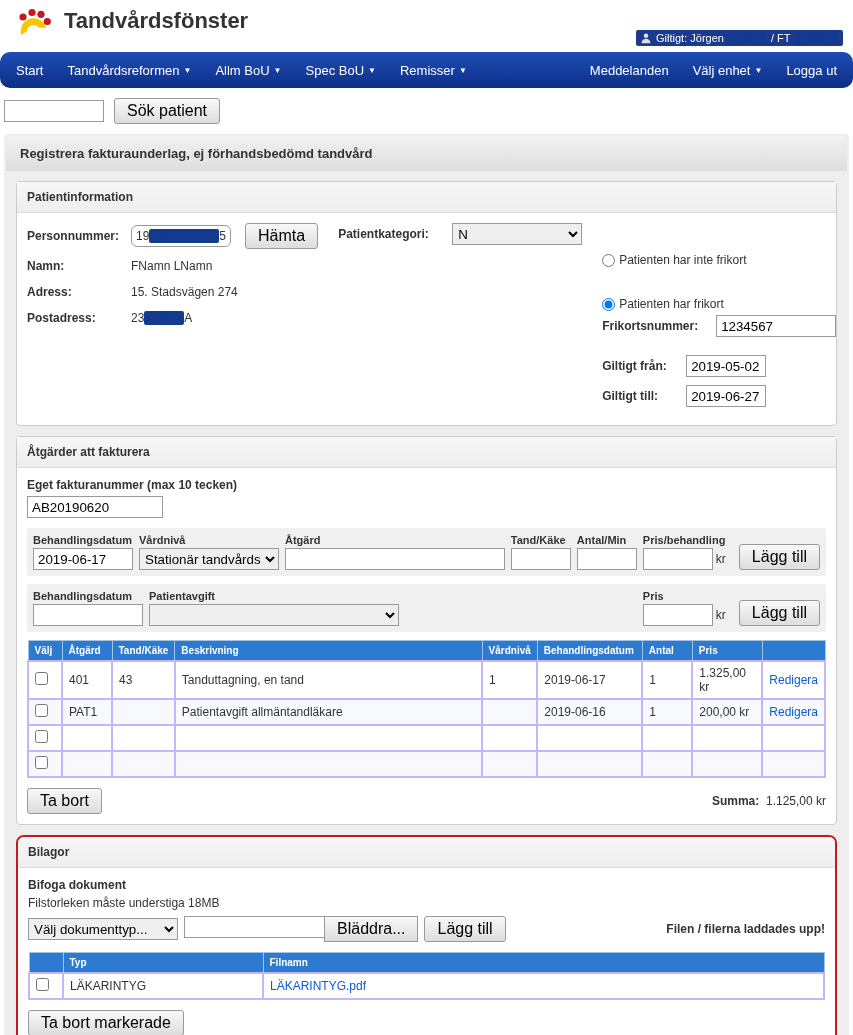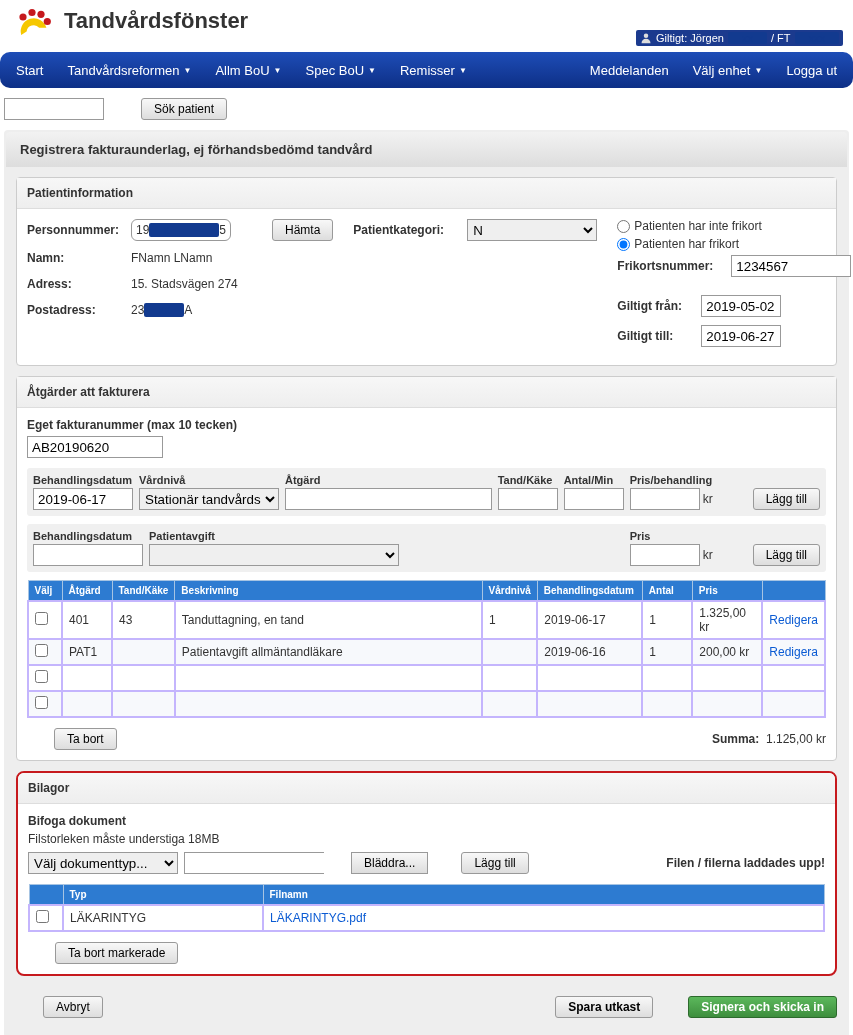--- a/index.html
+++ b/index.html
@@ -22,41 +22,41 @@
 .content { background: #eee; border-radius: 4px; padding: 2px 2px 10px 2px; margin: 0 4px; }
 .content-title { padding: 10px 14px; font-weight: bold; font-size: 13px; color: #333; background:linear-gradient(#f2f2f2,#ddd); border-radius:4px 4px 0 0;}
 .panel { background: #fff; margin: 10px; border: 1px solid #ccc; border-radius: 4px; }
 .panel-header { font-weight: bold; padding: 8px 10px; border-bottom: 1px solid #ddd; background:linear-gradient(#f7f7f7,#eee); }
 .panel-body { padding: 10px; }
 .row { display: flex; gap: 20px; }
 .col { flex: 1; }
 .field-row { display: flex; align-items: center; margin-bottom: 8px; gap: 14px; }
 .field-label { width: 90px; font-weight: bold; }
 .txt { border: 1px solid #999; padding: 2px 4px; height: 22px; }
-.btn { background: linear-gradient(#f8f8f8,#ddd); border: 1px solid #999; border-radius: 3px; padding: 3px 12px; cursor: pointer; font-size: 12px; margin-left: 27px; }
+.btn { background: linear-gradient(#f8f8f8,#ddd); border: 1px solid #999; border-radius: 3px; padding: 3px 12px; cursor: pointer; font-size: 16px; }
 .btn-green { background: linear-gradient(#5cb85c,#3e8e3e); color: #fff; border-color: #2d6a2d; font-weight:bold; }
 .btn-bold { font-weight: bold; }
 .static { padding: 2px 0; }
 select { border: 1px solid #999; height: 22px; padding: 1px; }
 .grid-row { display: flex; gap: 6px; align-items: flex-end; margin-bottom: 8px; background:#f0f0f0; padding:6px; border-radius:3px;}
 .grid-col { display: flex; flex-direction: column; gap: 2px; }
 .grid-col label { font-weight: bold; font-size: 11px; }
 .table { width: 100%; border-collapse: collapse; }
 .table th { background:#2d7bd1; color:#fff; text-align:left; padding:4px 6px; font-size:10px; border:1px solid #a6c4e3; font-weight:bold;}
 .table td { border:2px solid #c4b5fd; padding:4px 6px; height:26px; font-size:12px;}
 .table tbody tr:nth-child(even){background:#f7f9fc;}
 .link { color:#0b5bd3; cursor:pointer; }
 .sum-row { display:flex; justify-content:space-between; align-items:center; margin-top:10px;}
 .sum-txt { font-weight:bold; }
 .bilagor-wrap { margin:10px; border:2px solid #c6191d; border-radius:8px; background:#fff; position:relative; }
 .bilagor-header { font-weight:bold; padding:8px 10px; background:linear-gradient(#f7f7f7,#eee); border-bottom:1px solid #ddd; border-radius:6px 6px 0 0;}
 .footer-row { display:flex; padding:10px; gap:8px; }
 .footer-row .spacer { flex:1; }
 .file-msg { font-weight:bold; }
-.radio-row { display:flex; align-items:center; gap:4px; margin-bottom:4px;}
+.radio-row { display:flex; align-items:center; gap:4px; margin-bottom:4px;margin-top:30px;}
 .user-icon { width:12px; height:12px; fill:#ddd; }
 .redact { background:#123a8f; color:#123a8f; border-radius:2px; padding:0 14px;}
 </style>
 </head>
 <body>
 
 <div class="header-top">
   <svg class="logo" viewBox="0 0 40 40">
     <path class="logo-arc" d="M 8 30 A 14 14 0 0 1 36 22 L 28 22 A 8 8 0 0 0 14 26 Z"></path>
     <circle class="logo-dot" cx="10" cy="10" r="4"></circle>

